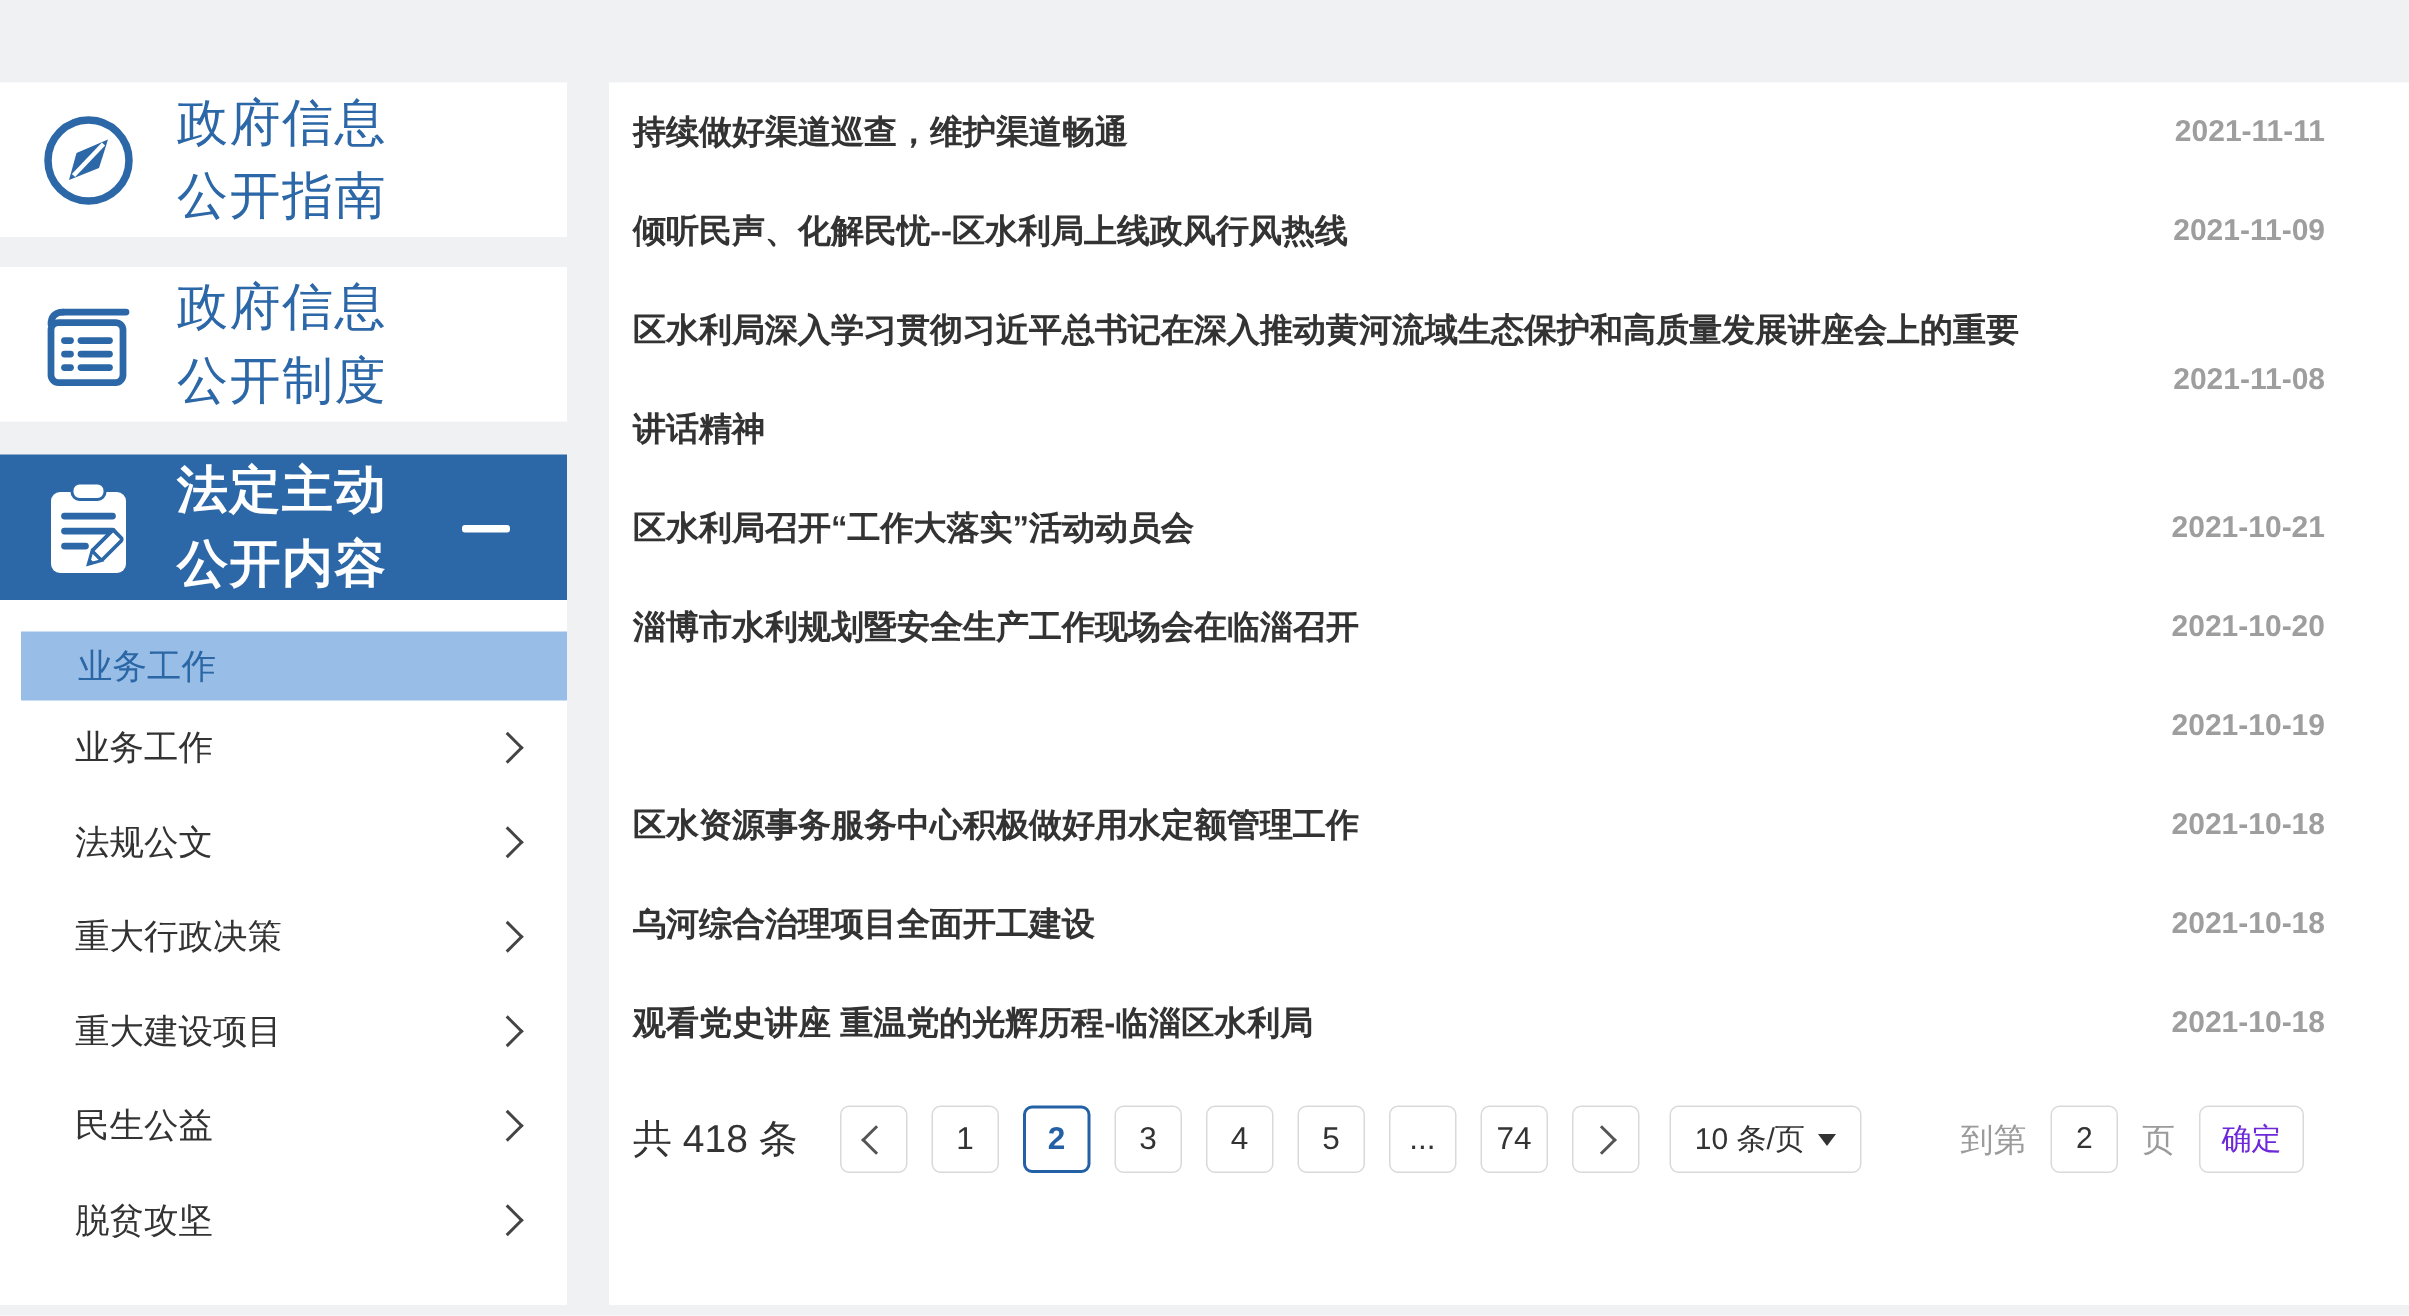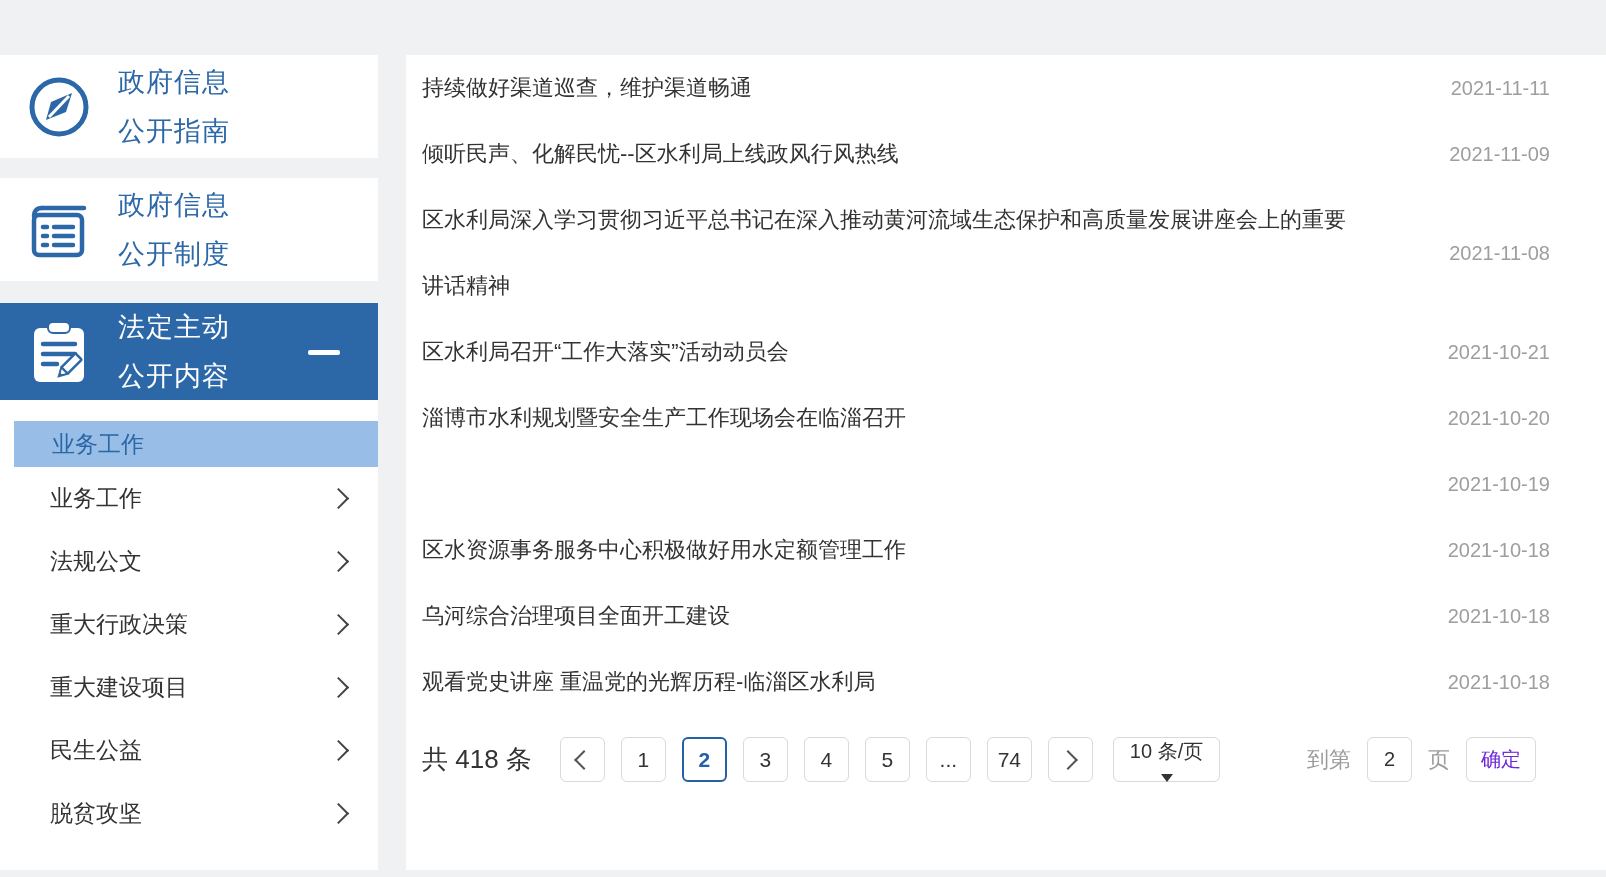--- a/index.html
+++ b/index.html
@@ -15,39 +15,39 @@
   .sidebar{position:absolute;left:0;top:55px;width:378px;}
   .side-block{
     background:#fff;height:103px;box-sizing:border-box;
     display:flex;align-items:center;padding-left:26px;
     cursor:pointer;
   }
   .side-block.b1{margin-bottom:20px;}
   .side-block.b2{margin-bottom:22px;}
   .side-block.active{background:#2c67a7;height:97px;position:relative;}
   .side-icon{width:66px;height:66px;flex:0 0 66px;margin-right:26px;}
-  .side-label{font-size:27px;line-height:49px;color:#2c67a7;letter-spacing:1px;}
-  .side-block.active .side-label{color:#fff;}
+  .side-label{font-size:34px;line-height:49px;color:#2c67a7;letter-spacing:1px;}
+  .side-block.active .side-label{color:#fff;font-weight:bold;}
   .collapse-bar{position:absolute;right:38px;top:47px;width:32px;height:5px;background:#fff;border-radius:2px;}
 
   .submenu-wrap{background:#fff;height:470px;box-sizing:border-box;padding-top:21px;}
   .submenu-active{
     margin-left:14px;height:46px;background:#98bee8;
     display:flex;align-items:center;padding-left:38px;
     font-size:23px;font-weight:normal;color:#2b66a5;cursor:pointer;
   }
   .submenu-item{
     height:63px;display:flex;align-items:center;justify-content:space-between;
     padding:0 32px 0 50px;font-size:23px;color:#333;cursor:pointer;
   }
   .chev{width:13px;height:13px;border-top:2px solid #444;border-right:2px solid #444;transform:rotate(45deg);flex:0 0 auto;}
 
   
   .content{position:absolute;left:406px;top:55px;width:1200px;height:815px;background:#fff;box-sizing:border-box;display:flex;flex-direction:column;}
-  .news-list{flex:0 0 auto;}
+  .news-list{flex:0 0 auto;font-weight:bold;}
   .news-row{
     display:flex;align-items:center;box-sizing:border-box;
     min-height:66px;padding:0 56px 0 16px;
   }
   .news-title{
     width:940px;flex:0 0 940px;
     font-size:22px;color:#333;line-height:66px;
     cursor:pointer;
   }
   .news-date{margin-left:auto;font-size:20px;color:#9e9e9e;white-space:nowrap;}
@@ -62,21 +62,21 @@
     font-size:21px;color:#333;margin-right:16px;cursor:pointer;
     font-family:"Liberation Sans", sans-serif;
   }
   .pbtn.active{border:2px solid #2360a5;color:#2360a5;font-weight:bold;}
   .pchev{width:12px;height:12px;border-top:2px solid #555;border-right:2px solid #555;}
   .pchev.left{transform:rotate(-135deg);margin-left:4px;}
   .pchev.right{transform:rotate(45deg);margin-right:4px;}
   .page-size{
     height:45px;box-sizing:border-box;border:1px solid #d9d9d9;border-radius:6px;background:#fff;
     display:flex;align-items:center;justify-content:center;gap:9px;
-    padding:0 16px;margin-left:20px;font-size:20px;color:#333;cursor:pointer;flex-direction:column;
+    padding:0 16px;margin-left:20px;font-size:20px;color:#333;cursor:pointer;
   }
   .caret{width:0;height:0;border-left:6px solid transparent;border-right:6px solid transparent;border-top:8px solid #333;}
   .goto{margin-left:auto;display:flex;align-items:center;gap:16px;}
   .goto-label{font-size:22px;color:#9b9b9b;white-space:nowrap;}
   .goto-input{
     width:45px;height:45px;box-sizing:border-box;border:1px solid #d9d9d9;border-radius:6px;
     text-align:center;font-size:20px;color:#333;outline:none;
     font-family:"Liberation Sans", sans-serif;
   }
   .confirm-btn{

